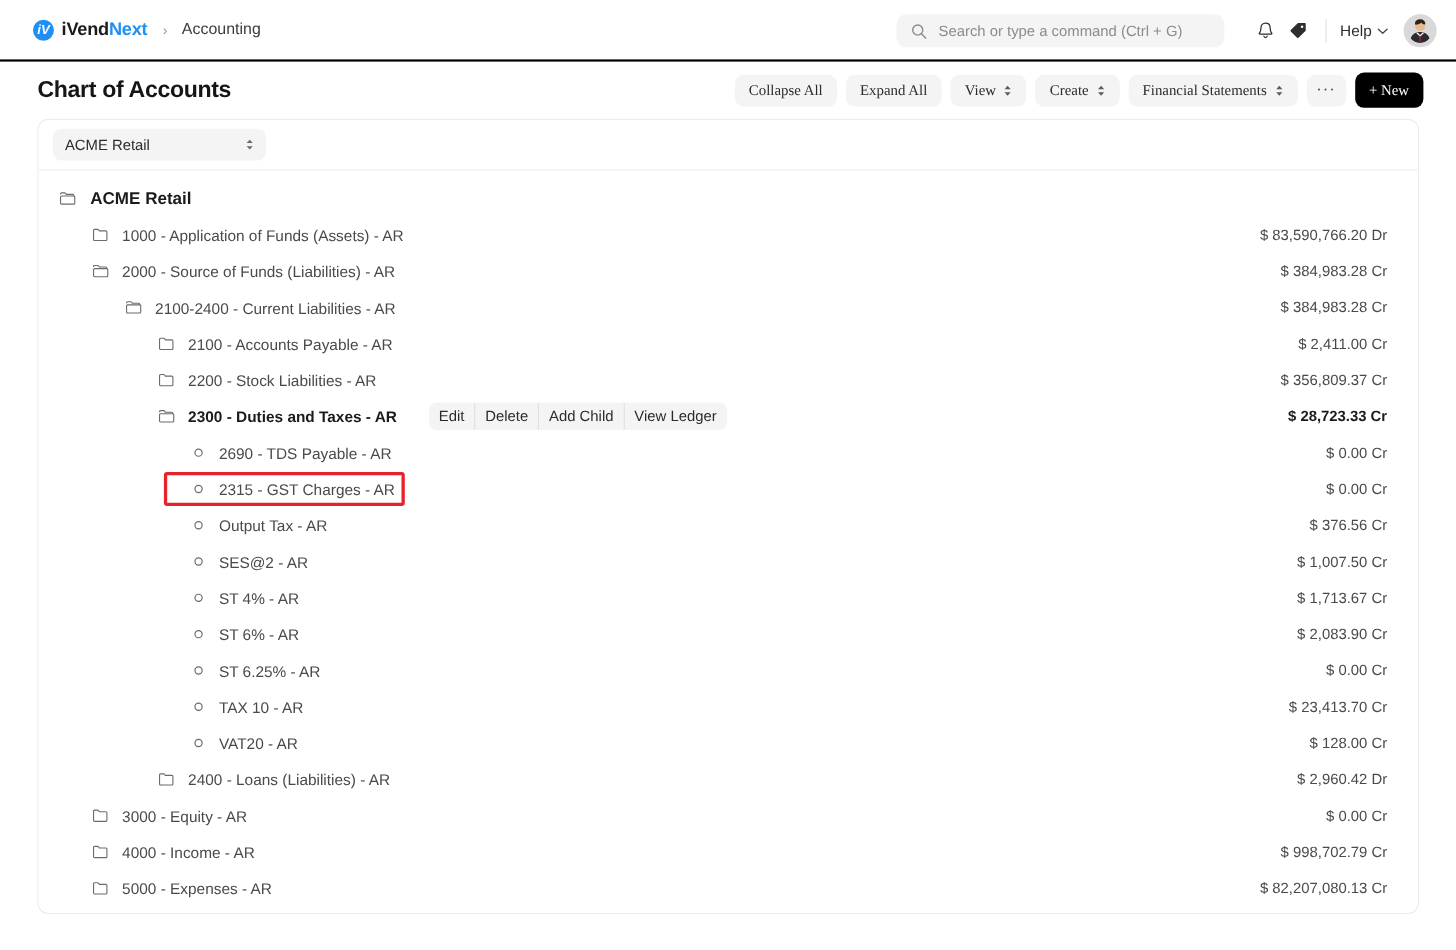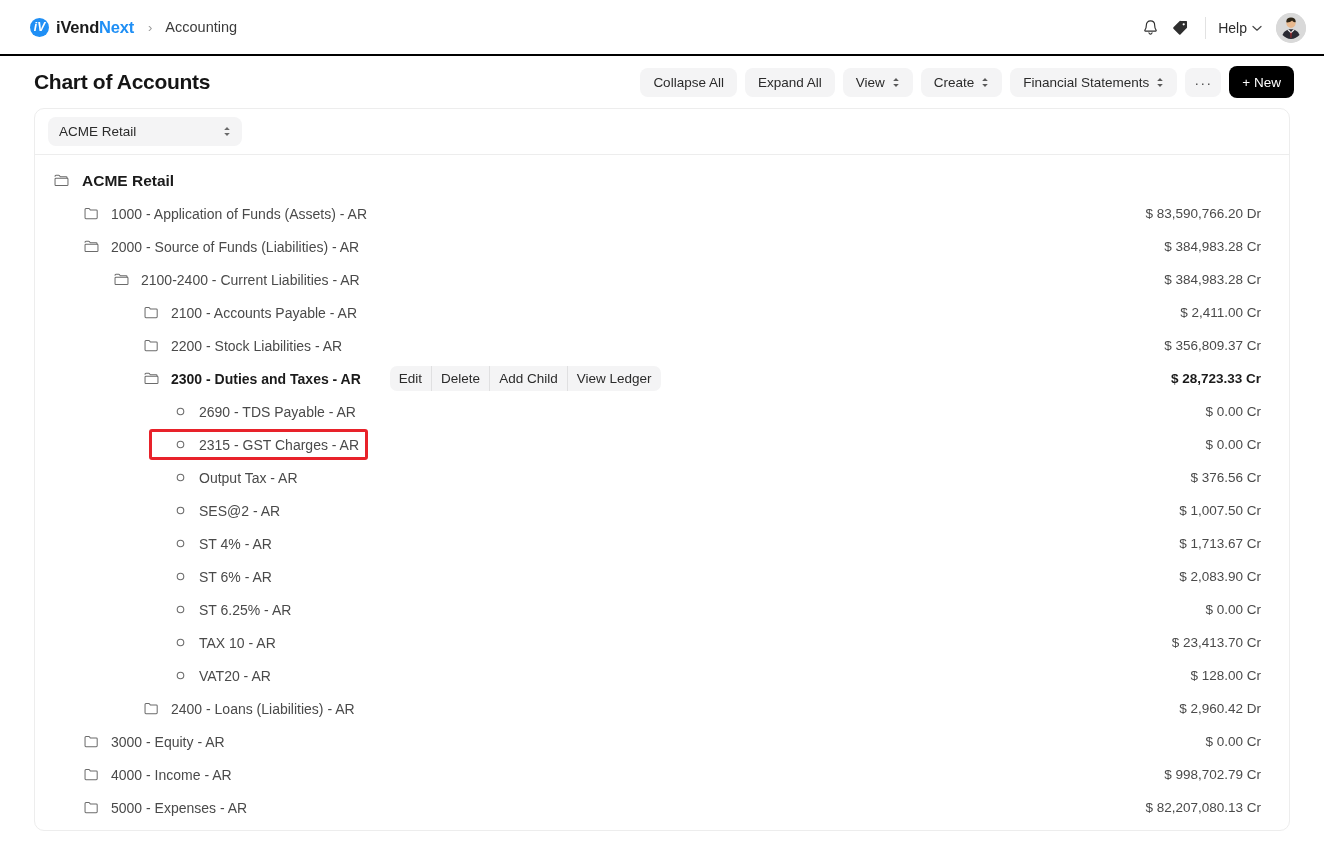--- a/index.html
+++ b/index.html
@@ -71,21 +71,21 @@
     position: relative;
   }
   .page-title { font-size: 21px; font-weight: 700; color: #151515; letter-spacing: -0.3px; }
   .head-actions {
     position: absolute; right: 30px; top: 0; height: 52px;
     display: flex; align-items: center; gap: 8px;
   }
   .btn {
     height: 29px; border-radius: 8px;
     background: #f4f4f5; border: none;
-    font-family: Liberation Sans, sans-serif; font-size: 13.5px; color: #2b2b2b;
+    font-family: Liberation Serif, serif; font-size: 13.5px; color: #2b2b2b;
     padding: 0 13px; cursor: pointer;
     display: flex; align-items: center; gap: 7px;
     white-space: nowrap;
   }
   .btn.primary { background: #000000; color: #fff; padding: 16px 13px; font-weight: 500; }
   .btn.dots { padding: 0 9px; color: #555; font-size: 15px; letter-spacing: 1px; }
   .updown { display: inline-flex; flex-direction: column; gap: 2px; line-height: 0; }
 
   
   .content { padding: 0 34px; }
@@ -169,20 +169,27 @@
 
 <div class="navbar">
   <div class="brand">
     <span class="logo-mark">iV</span>
     <span class="brand-text"><span class="b1">iVend</span><span class="b2">Next</span></span>
   </div>
   <span class="crumb-sep">›</span>
   <span class="crumb-item">Accounting</span>
 
   <div class="nav-right">
+    <div class="searchbox">
+      <svg class="ico" viewBox="0 0 20 20">
+        <circle cx="8.6" cy="8.6" r="5.4" fill="none" stroke="#8c8c8c" stroke-width="1.5"></circle>
+        <line x1="12.6" y1="12.6" x2="17" y2="17" stroke="#8c8c8c" stroke-width="1.5" stroke-linecap="round"></line>
+      </svg>
+      <span class="ph">Search or type a command (Ctrl + G)</span>
+    </div>
     <div class="nav-icon">
       <svg width="17" height="18" viewBox="0 0 20 21">
         <path d="M10 2.2c-3 0-4.9 2.2-4.9 5.1 0 3.6-.9 4.8-1.7 5.8-.3.4 0 1 .5 1h12.2c.5 0 .8-.6.5-1-.8-1-1.7-2.2-1.7-5.8 0-2.9-1.9-5.1-4.9-5.1z" fill="none" stroke="#2e2e2e" stroke-width="1.35" stroke-linejoin="round"></path>
         <path d="M8.2 16.2c.3.9 1 1.5 1.8 1.5s1.5-.6 1.8-1.5" fill="none" stroke="#2e2e2e" stroke-width="1.35" stroke-linecap="round"></path>
       </svg>
     </div>
     <div class="nav-icon">
       <svg width="18" height="18" viewBox="0 0 20 20">
         <path d="M10.6 2.2H17c.5 0 .8.4.8.8v6.4c0 .3-.1.5-.3.7l-7 7c-.4.4-1 .4-1.4 0l-6.4-6.4c-.4-.4-.4-1 0-1.4l7-7c.2-.2.5-.3.7-.3z" fill="#2e2e2e"></path>
         <circle cx="14.1" cy="5.9" r="1.25" fill="#ffffff"></circle>

